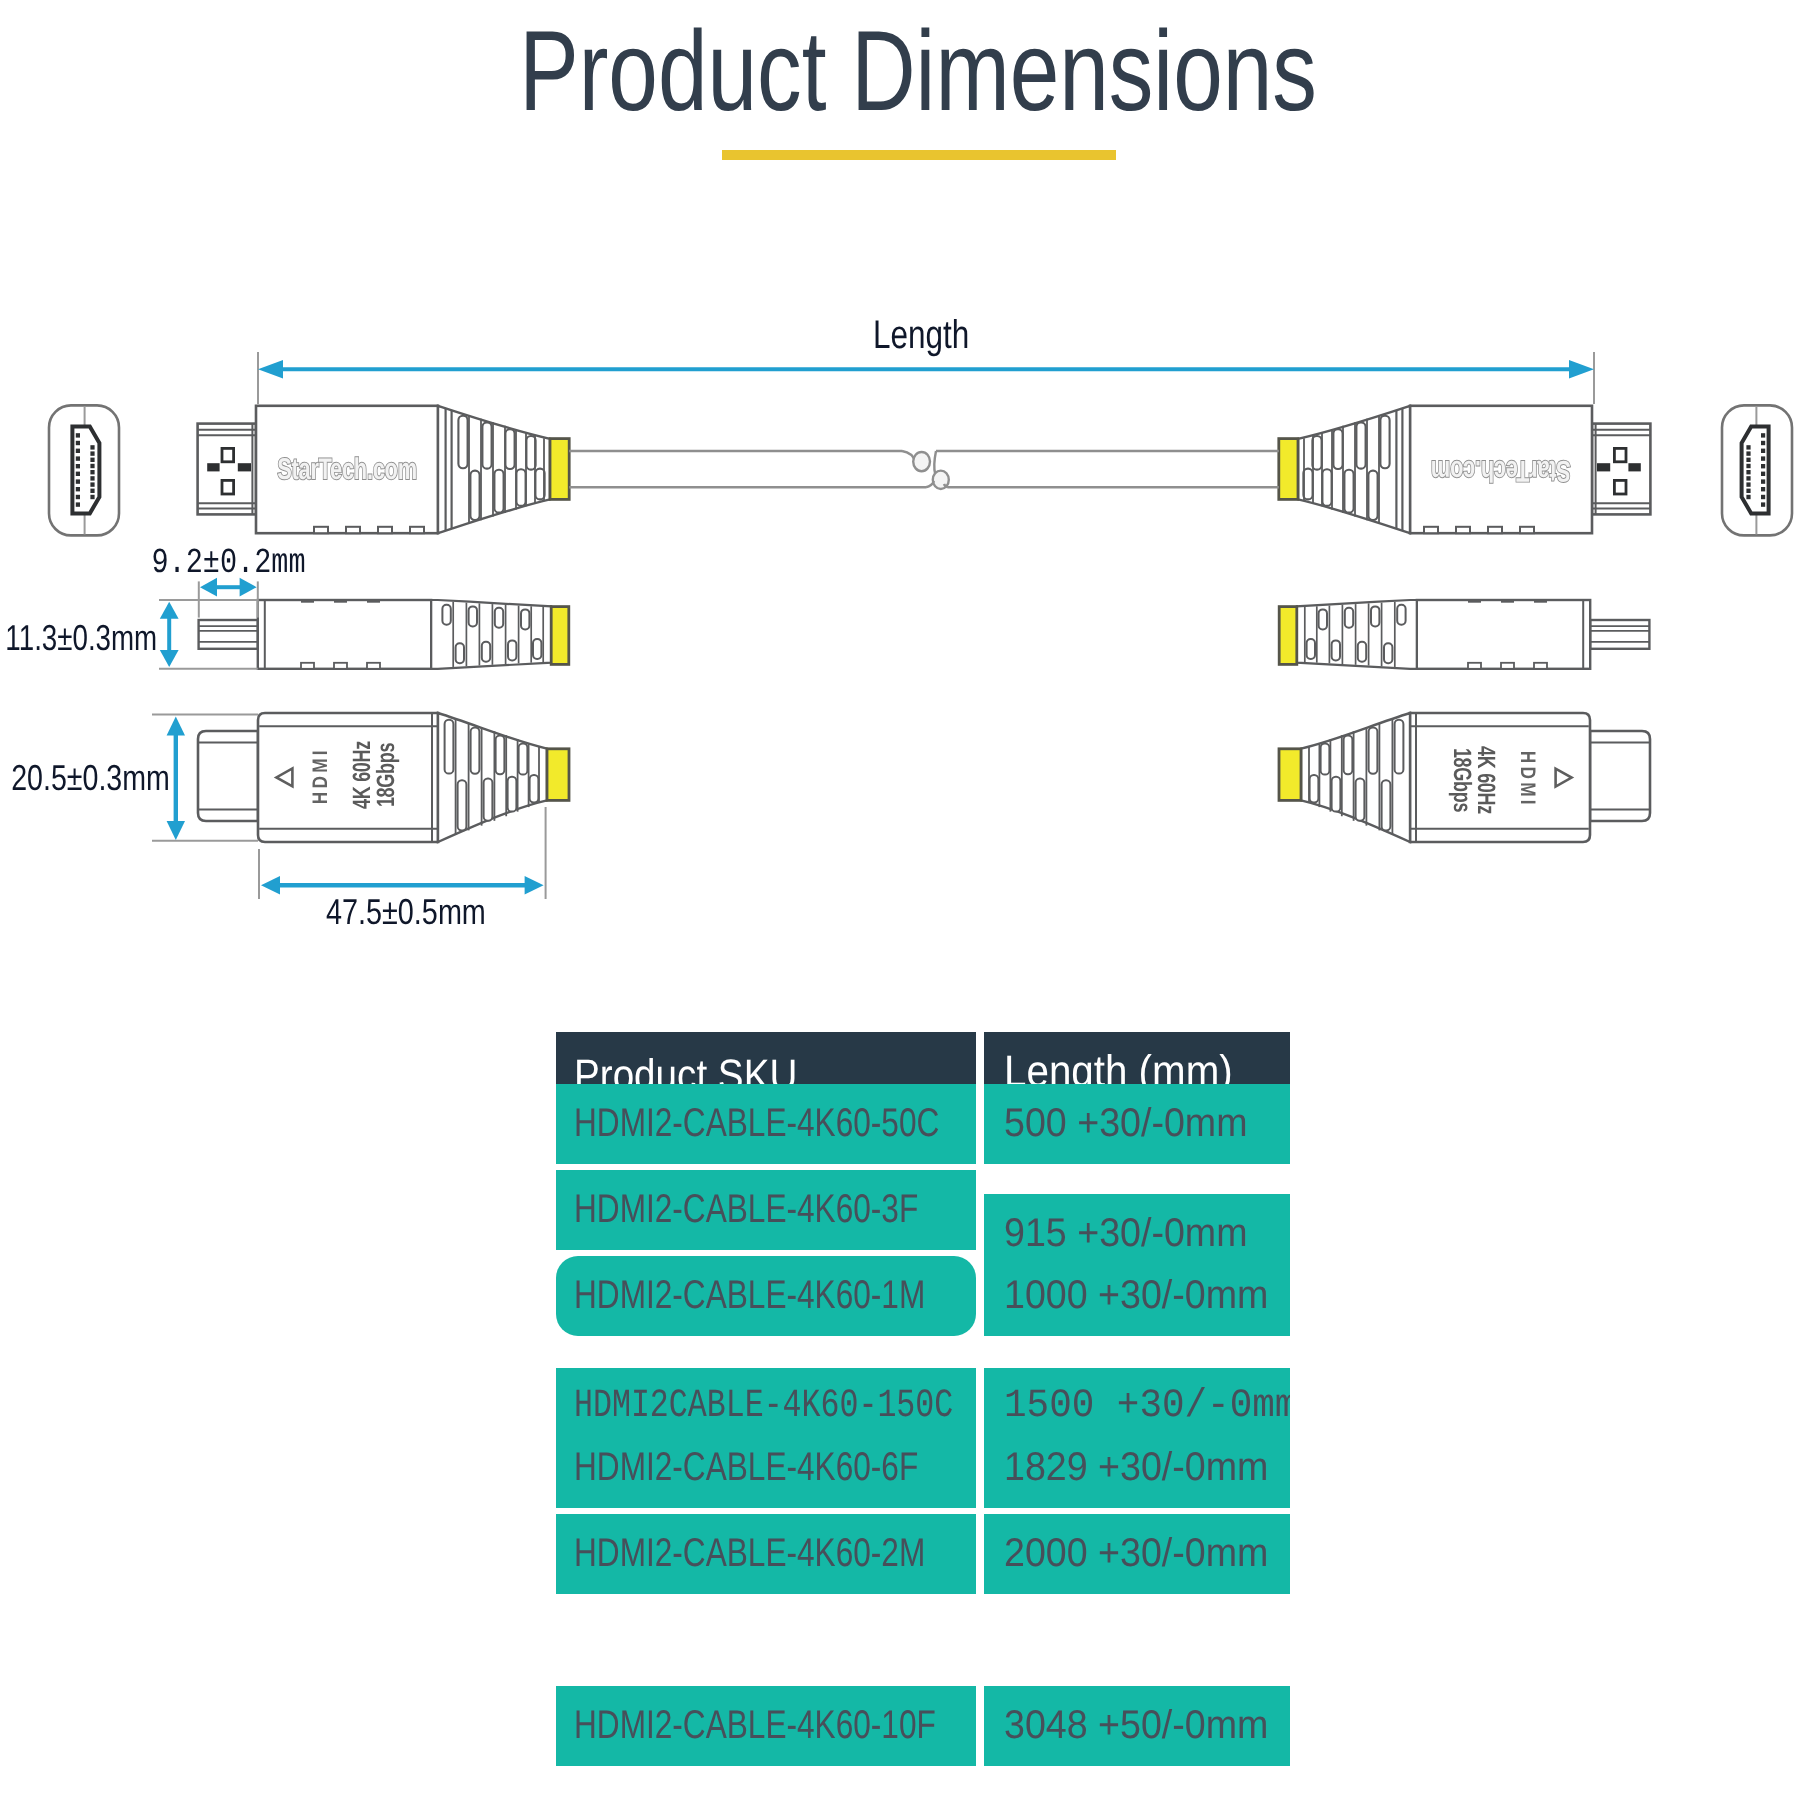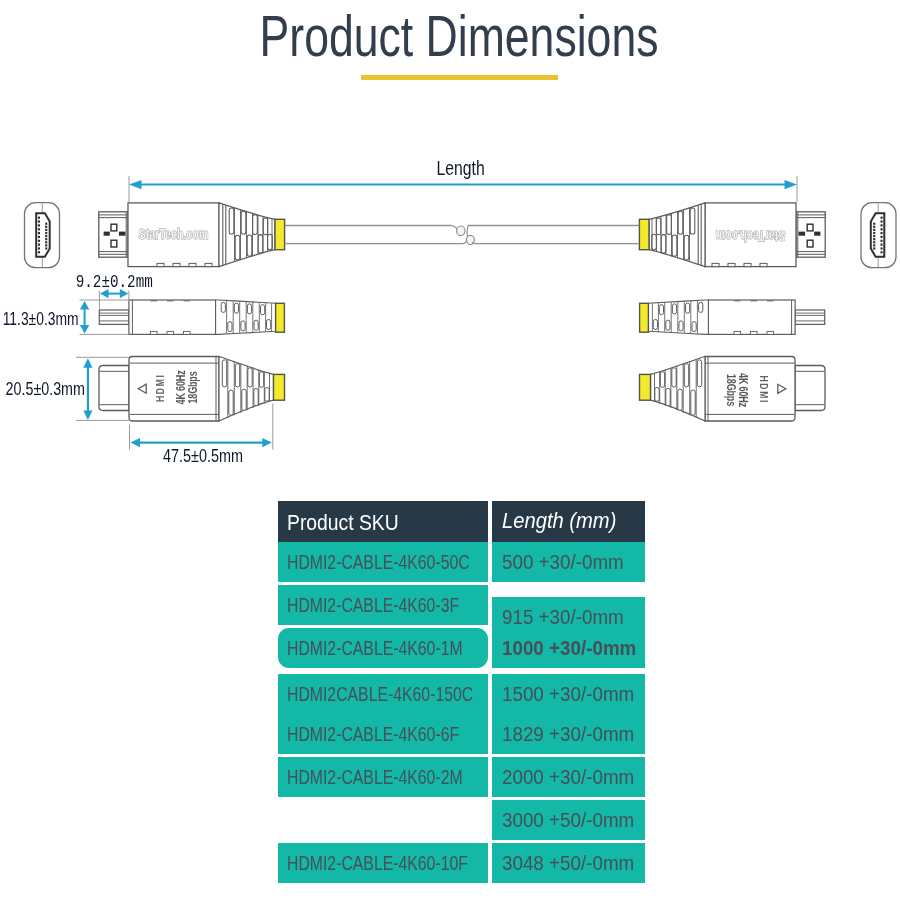--- a/index.html
+++ b/index.html
@@ -192,49 +192,48 @@
 <line x1="139.0" y1="442.6" x2="263.3" y2="442.6" stroke="#219fd0" stroke-width="2.2"></line>
 <polygon points="130.5,442.6 140.0,438.0 140.0,447.20000000000005" fill="#219fd0" stroke="none"></polygon>
 <polygon points="271.8,442.6 262.3,438.0 262.3,447.20000000000005" fill="#219fd0" stroke="none"></polygon>
   </svg>
 <div class="lab" style="left:410.3px;top:157.9px;width:100px;text-align:center;font-size:20px;"><span style="display:inline-block;transform:scaleX(0.787);transform-origin:50% 50%;">Length</span></div>
 <div class="lab" style="left:64.7px;top:274.0px;width:100px;text-align:center;font-size:17.5px;font-family:Liberation Mono, monospace;"><span style="display:inline-block;transform:scaleX(0.815);transform-origin:50% 50%;">9.2±0.2mm</span></div>
 <div class="lab" style="left:-41.8px;top:310.2px;width:120px;text-align:right;font-size:18px;"><span style="display:inline-block;transform:scaleX(0.77);transform-origin:100% 50%;">11.3±0.3mm</span></div>
 <div class="lab" style="left:-34.7px;top:379.8px;width:120px;text-align:right;font-size:18px;"><span style="display:inline-block;transform:scaleX(0.794);transform-origin:100% 50%;">20.5±0.3mm</span></div>
 <div class="lab" style="left:152.6px;top:447.3px;width:100px;text-align:center;font-size:18px;"><span style="display:inline-block;transform:scaleX(0.8);transform-origin:50% 50%;">47.5±0.5mm</span></div>
   <div id="table">
-<div class="trow" style="top:1px;height:50px;padding-left:32px;">
+<div class="trow" style="top:16px;height:50px;padding-left:32px;">
         <div class="c1 hd" style="line-height:43.5px;"><span style="display:inline-block;transform:scaleX(0.878);transform-origin:0 50%;white-space:nowrap;">Product SKU</span></div>
-        <div class="c2 hd" style="line-height:39.5px;font-style:italic;"><span style="display:inline-block;transform:scaleX(0.917);transform-origin:0 50%;white-space:nowrap;">Length (mm)</span></div>
+        <div class="c2 hd" style="line-height:39.5px;"><span style="display:inline-block;transform:scaleX(0.917);transform-origin:0 50%;white-space:nowrap;">Length (mm)</span></div>
       </div>
 <div class="trow" style="top:42.5px;height:40px;">
         <div class="c1 cell" style="line-height:40px;"><span style="display:inline-block;transform:scaleX(0.79);transform-origin:0 50%;white-space:nowrap;">HDMI2-CABLE-4K60-50C</span></div>
         <div class="c2 cell" style="line-height:40px;"><span style="display:inline-block;transform:scaleX(0.94);transform-origin:0 50%;white-space:nowrap;">500 +30/-0mm</span></div>
       </div>
 <div class="trow" style="top:85.5px;height:40px;">
         <div class="c1 cell" style="line-height:40px;"><span style="display:inline-block;transform:scaleX(0.79);transform-origin:0 50%;white-space:nowrap;">HDMI2-CABLE-4K60-3F</span></div>
         <div class="c2 cell" style="line-height:40px;margin-top:12px;"><span style="display:inline-block;transform:scaleX(0.94);transform-origin:0 50%;white-space:nowrap;">915 +30/-0mm</span></div>
       </div>
 <div class="trow" style="top:128.5px;height:40px;">
         <div class="c1 cell" style="line-height:40px;border-radius:11px;"><span style="display:inline-block;transform:scaleX(0.79);transform-origin:0 50%;white-space:nowrap;">HDMI2-CABLE-4K60-1M</span></div>
-        <div class="c2 cell" style="line-height:40px;font-weight:bold;"><span style="display:inline-block;transform:scaleX(0.94);transform-origin:0 50%;white-space:nowrap;">1000 +30/-0mm</span></div>
-      </div>
-<div class="trow" style="top:174px;height:40px;">
+        <div class="c2 cell" style="line-height:40px;"><span style="display:inline-block;transform:scaleX(0.94);transform-origin:0 50%;white-space:nowrap;">1000 +30/-0mm</span></div>
+      </div>
+<div class="trow" style="top:184px;height:40px;font-family:Liberation Mono, monospace;">
         <div class="c1 cell" style="line-height:40px;"><span style="display:inline-block;transform:scaleX(0.79);transform-origin:0 50%;white-space:nowrap;">HDMI2CABLE-4K60-150C</span></div>
         <div class="c2 cell" style="line-height:40px;"><span style="display:inline-block;transform:scaleX(0.94);transform-origin:0 50%;white-space:nowrap;">1500 +30/-0mm</span></div>
       </div>
 <div class="trow" style="top:214.5px;height:40px;">
         <div class="c1 cell" style="line-height:40px;"><span style="display:inline-block;transform:scaleX(0.79);transform-origin:0 50%;white-space:nowrap;">HDMI2-CABLE-4K60-6F</span></div>
         <div class="c2 cell" style="line-height:40px;"><span style="display:inline-block;transform:scaleX(0.94);transform-origin:0 50%;white-space:nowrap;">1829 +30/-0mm</span></div>
       </div>
 <div class="trow" style="top:257.5px;height:40px;">
         <div class="c1 cell" style="line-height:40px;"><span style="display:inline-block;transform:scaleX(0.79);transform-origin:0 50%;white-space:nowrap;">HDMI2-CABLE-4K60-2M</span></div>
         <div class="c2 cell" style="line-height:40px;"><span style="display:inline-block;transform:scaleX(0.94);transform-origin:0 50%;white-space:nowrap;">2000 +30/-0mm</span></div>
       </div>
 <div class="trow" style="top:300.5px;height:40px;">
-        <div class="c2 cell" style="line-height:40px;"><span style="display:inline-block;transform:scaleX(0.94);transform-origin:0 50%;white-space:nowrap;">3000 +50/-0mm</span></div>
       </div>
 <div class="trow" style="top:343.5px;height:40px;">
         <div class="c1 cell" style="line-height:40px;"><span style="display:inline-block;transform:scaleX(0.79);transform-origin:0 50%;white-space:nowrap;">HDMI2-CABLE-4K60-10F</span></div>
         <div class="c2 cell" style="line-height:40px;"><span style="display:inline-block;transform:scaleX(0.94);transform-origin:0 50%;white-space:nowrap;">3048 +50/-0mm</span></div>
       </div>
   </div>
 </div>
 
 </body></html>

